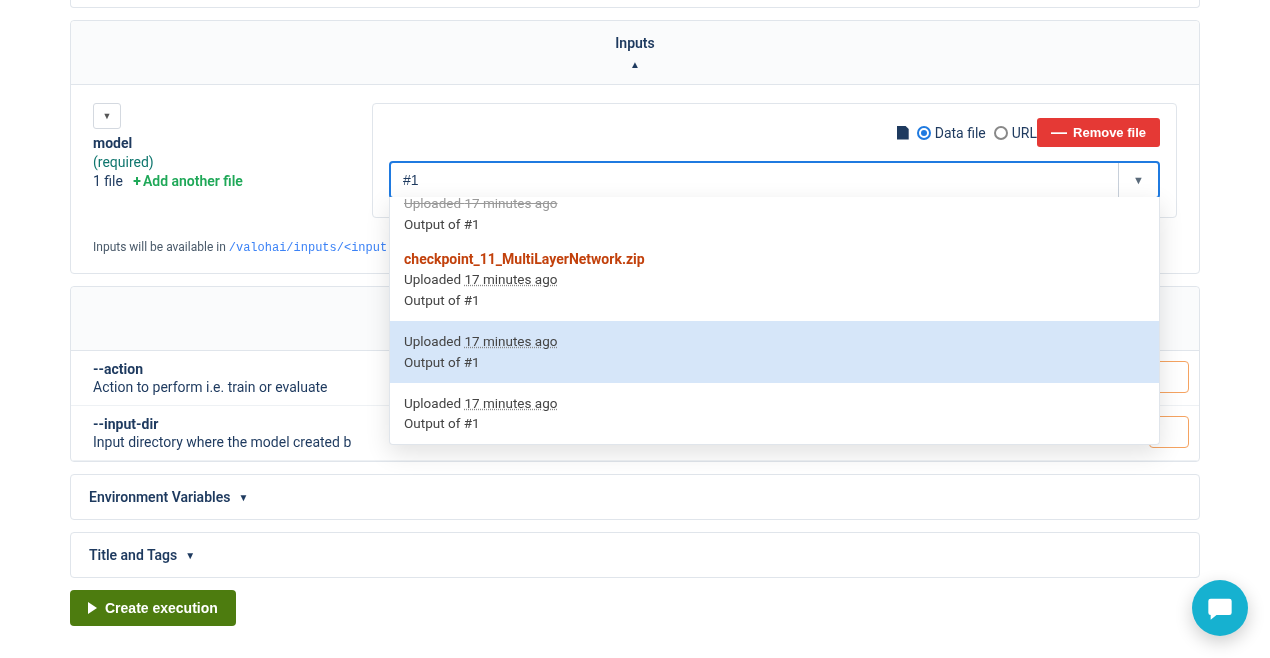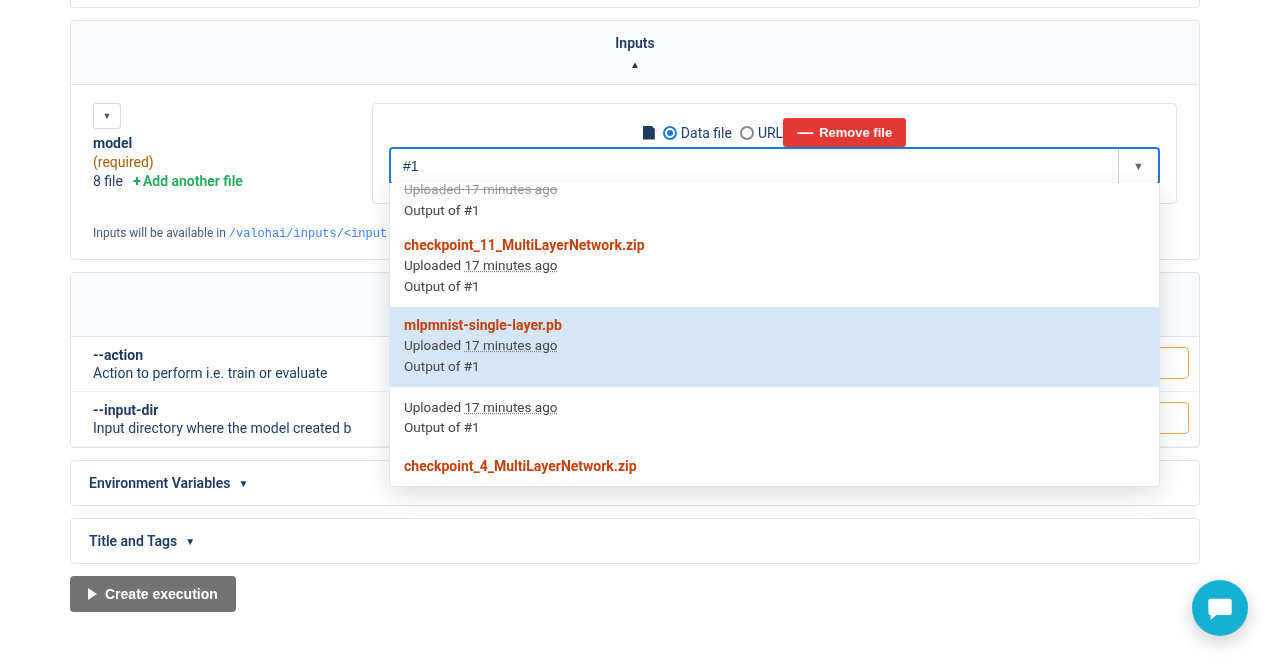--- a/index.html
+++ b/index.html
@@ -40,21 +40,21 @@
       width: 28px; height: 26px;
       border: 1px solid #d4d9e0;
       border-radius: 3px;
       background: #fff;
       display: flex; align-items: center; justify-content: center;
       font-size: 9px; color: #555;
       cursor: pointer;
       margin-bottom: 6px;
     }
     .input-name { font-weight: 700; margin-bottom: 3px; }
-    .input-req { color: #a16207; margin-bottom: 3px; }
+    .input-req { color: #0f766e; margin-bottom: 3px; }
     .file-count { display: inline; }
     .add-file {
       color: #1fa858;
       font-weight: 600;
       cursor: pointer;
       text-decoration: none;
     }
     .add-file .plus { font-weight: 800; margin-right: 2px; }
     .inputs-path-note {
       font-size: 12px; color: #4a5a6a;
@@ -64,22 +64,23 @@
     .right-col {
       flex: 1;
       border: 1px solid #e0e5eb;
       border-radius: 4px;
       padding: 14px 16px 18px 16px;
       position: relative;
       background: #fff;
     }
     .top-line {
       display: flex;
-      justify-content: center;
+      justify-content: flex-end;
       align-items: center;
+      margin-bottom: 14px;
     }
     .left-top { display:flex; align-items:center; gap:8px; }
     .file-icon {
       width: 12px; height: 14px;
       background: #1e3a5f;
       clip-path: polygon(0 0, 70% 0, 100% 25%, 100% 100%, 0 100%);
     }
     .radio-label { display: inline-flex; align-items: center; gap: 4px; color: #1e3a5f; cursor: pointer; }
     .radio {
       width: 14px; height: 14px; border: 2px solid #888; border-radius: 50%;
@@ -149,21 +150,21 @@
       right: 10px;
     }
     .param-row-wrap { position: relative; }
     .env-panel, .tt-panel {
       border: 1px solid #e0e5eb; border-radius: 4px; margin-bottom: 12px;
       padding: 14px 18px; font-weight: 600; color: #1e3a5f;
       display: flex; align-items: center; gap: 8px; cursor: pointer;
       background: #fff;
     }
     .create-btn {
-      background: #737373; color: #fff; border: none;
+      background: #4d7c0f; color: #fff; border: none;
       padding: 10px 18px; border-radius: 4px; font-weight: 600;
       cursor: pointer; font-size: 14px;
       display: inline-flex; align-items: center; gap: 8px;
     }
     .create-btn .play {
       width: 0; height: 0;
       border-left: 9px solid #fff;
       border-top: 6px solid transparent;
       border-bottom: 6px solid transparent;
     }
@@ -198,21 +199,21 @@
   </div>
   <div class="panel-body">
     <div class="inputs-row">
       <div class="left-col">
         <div class="card-toggle">
           <span>▼</span>
         </div>
         <div class="input-name">model</div>
         <div class="input-req">(required)</div>
         <div>
-          <span class="file-count">8 file</span>&nbsp;&nbsp;
+          <span class="file-count">1 file</span>&nbsp;&nbsp;
           <a class="add-file"><span class="plus">+</span><span>Add another file</span></a>
         </div>
       </div>
 
       <div class="right-col">
         <div class="top-line">
           <div class="left-top">
             <span class="file-icon"></span>
             <label class="radio-label">
               <span class="radio checked"></span>
@@ -242,31 +243,27 @@
               </div>
               <div class="dd-sub">Output of #1</div>
             </div>
             <div id="dd-items">
                 <div class="dd-item">
                   <div class="dd-title">checkpoint_11_MultiLayerNetwork.zip</div>
                   <div class="dd-sub">Uploaded <span class="ago">17 minutes ago</span></div>
                   <div class="dd-sub">Output of #1</div>
                 </div>
                 <div class="dd-item highlighted">
-                  <div class="dd-title">mlpmnist-single-layer.pb</div>
                   <div class="dd-sub">Uploaded <span class="ago">17 minutes ago</span></div>
                   <div class="dd-sub">Output of #1</div>
                 </div>
                 <div class="dd-item">
                   <div class="dd-sub">Uploaded <span class="ago">17 minutes ago</span></div>
                   <div class="dd-sub">Output of #1</div>
                 </div>
-                <div class="dd-item">
-                  <div class="dd-title">checkpoint_4_MultiLayerNetwork.zip</div>
-                </div>
               </div>
           </div>
         </div>
       </div>
     </div>
 
     <div class="inputs-path-note">
       <span>Inputs will be available in </span><span class="code">/valohai/inputs/&lt;input </span>
     </div>
   </div>

